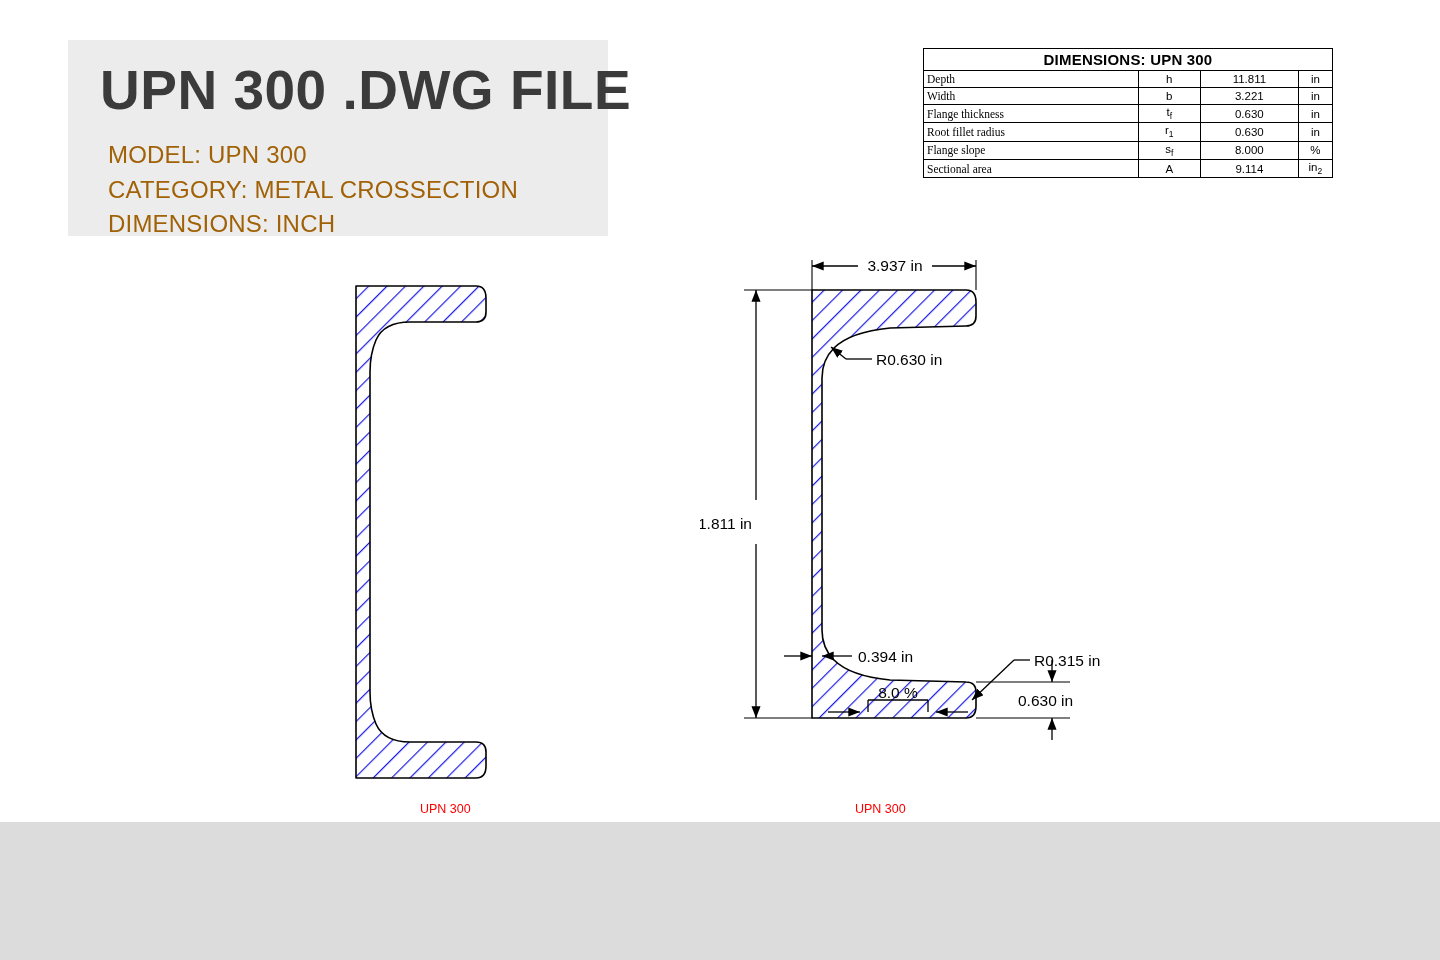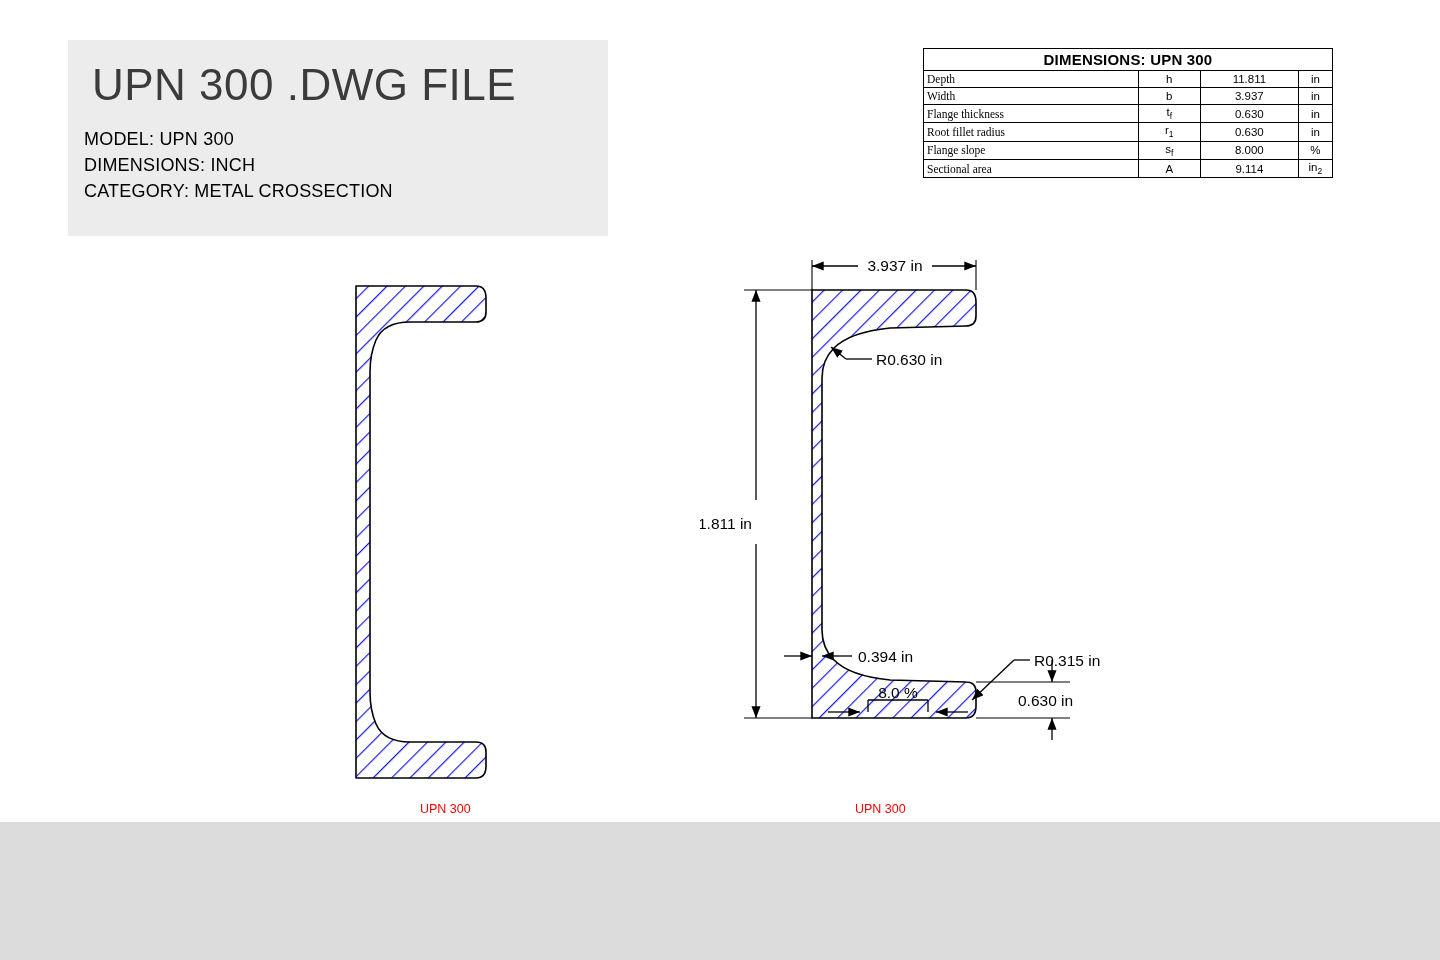--- a/index.html
+++ b/index.html
@@ -20,34 +20,35 @@
     position: absolute;
     left: 68px;
     top: 40px;
     width: 540px;
     height: 196px;
     background: #ececec;
     box-sizing: border-box;
     padding: 22px 0 0 16px;
   }
   #page-title {
-    font-size: 44px;
-    font-weight: normal;
+    font-size: 55px;
+    font-weight: bold;
     color: #3b3b3b;
     letter-spacing: 0.5px;
     line-height: 1.05;
-    margin: 0 0 18px 8px;
+    margin: 0 0 18px 16px;
     white-space: nowrap;
   }
   .meta-line {
-    font-size: 18px;
-    color: #000000;
+    font-size: 24px;
+    color: #a16207;
     line-height: 1.45;
     white-space: nowrap;
     letter-spacing: 0.2px;
+    margin-left: 24px;
   }
 
   
   #dim-table-wrap {
     position: absolute;
     left: 923px;
     top: 48px;
     width: 410px;
   }
   table.dim-table {
@@ -110,42 +111,42 @@
     height: 138px;
     background: #dcdcdc;
   }
 </style>
 </head>
 <body>
 
 <div id="header-box">
   <div id="page-title">UPN 300 .DWG FILE</div>
   <div class="meta-line">MODEL:  UPN 300</div>
+  <div class="meta-line">CATEGORY:  METAL CROSSECTION</div>
   <div class="meta-line">DIMENSIONS:  INCH</div>
-  <div class="meta-line">CATEGORY:  METAL CROSSECTION</div>
 </div>
 
 <div id="dim-table-wrap">
   <table class="dim-table">
     <thead>
       <tr>
         <th class="title-cell" colspan="4">DIMENSIONS: UPN 300</th>
       </tr>
     </thead>
     <tbody id="dim-table-body">
         <tr>
           <td class="c-name">Depth</td>
           <td class="c-sym">h</td>
           <td class="c-val">11.811</td>
           <td class="c-unit">in</td>
         </tr>
         <tr>
           <td class="c-name">Width</td>
           <td class="c-sym">b</td>
-          <td class="c-val">3.937</td>
+          <td class="c-val">3.221</td>
           <td class="c-unit">in</td>
         </tr>
         <tr>
           <td class="c-name">Flange thickness</td>
           <td class="c-sym">t<span class="sub">f</span></td>
           <td class="c-val">0.630</td>
           <td class="c-unit">in</td>
         </tr>
         <tr>
           <td class="c-name">Root fillet radius</td>

